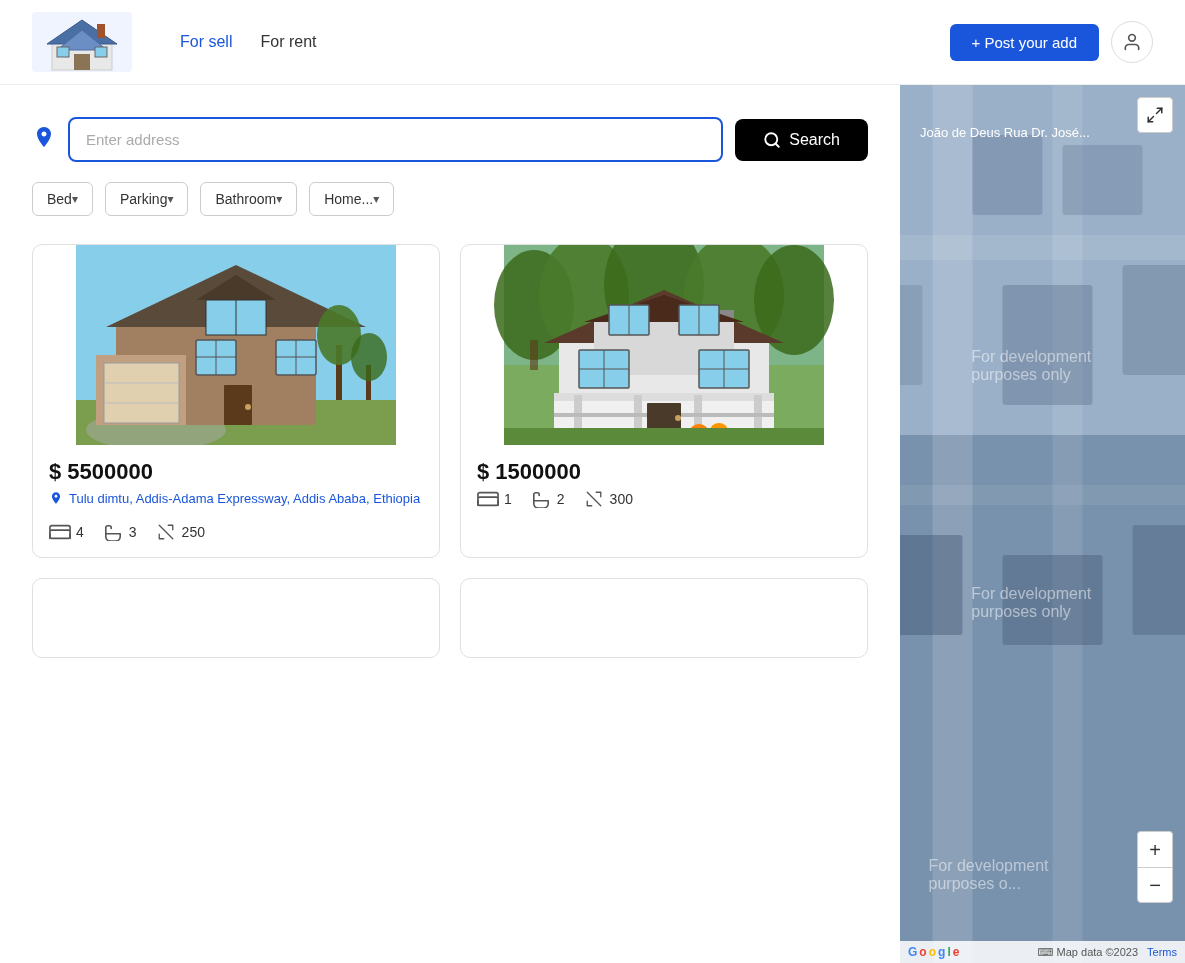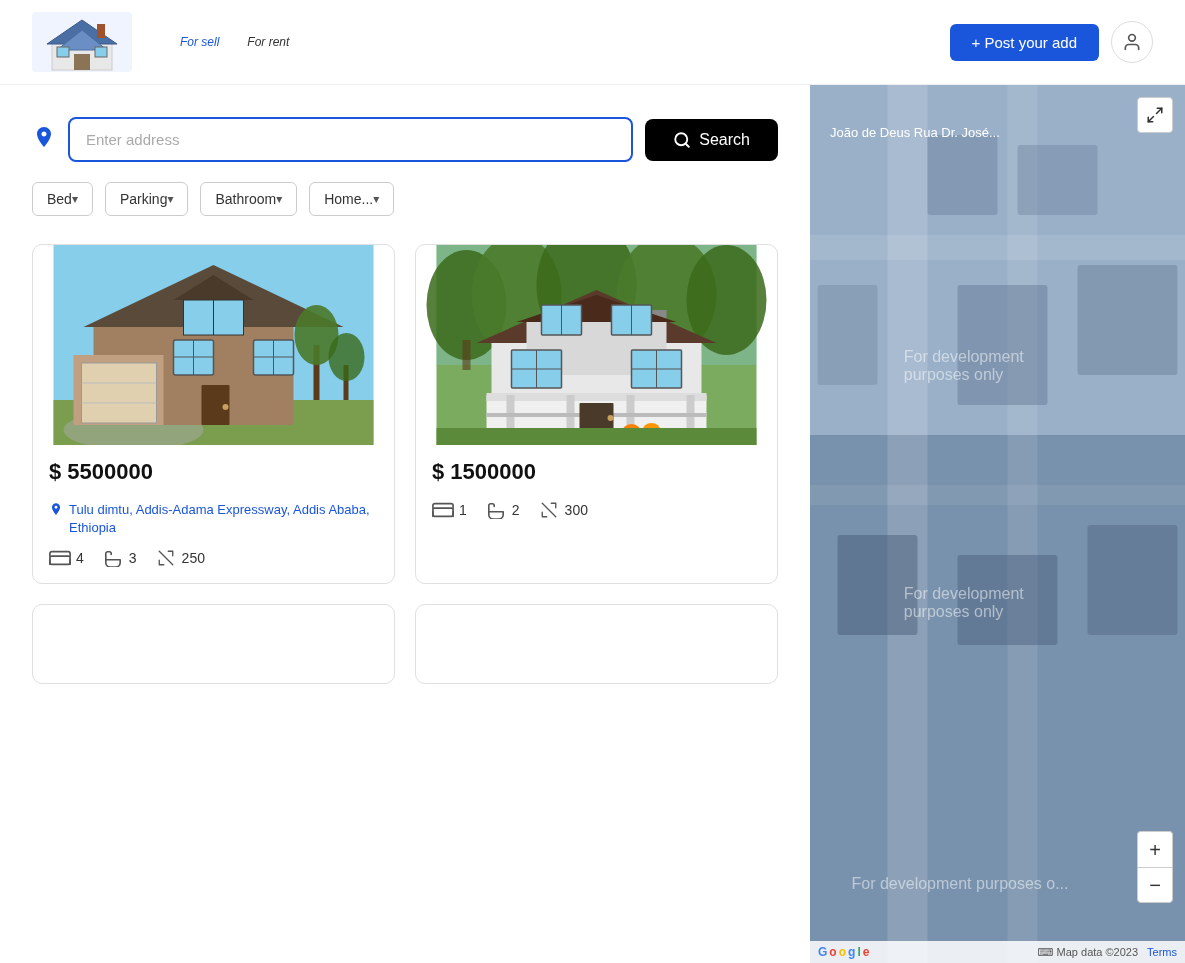--- a/index.html
+++ b/index.html
@@ -23,24 +23,23 @@
       width: 100px;
       height: 60px;
     }
     .nav-links {
       display: flex;
       gap: 28px;
       align-items: center;
       flex: 1;
     }
     .nav-link {
-      font-size: 12px;
+      font-size: 16px;
       cursor: pointer;
       text-decoration: none;
-      font-style: italic;
     }
     .nav-link.active { color: #1a56db; font-weight: 500; }
     .nav-link.inactive { color: #333; font-weight: 400; }
     .header-actions {
       display: flex;
       align-items: center;
       gap: 12px;
       margin-left: auto;
     }
     .post-button {
@@ -69,21 +68,21 @@
       color: #555;
       font-size: 18px;
     }
 
     
     .main-container {
       display: flex;
       height: calc(100vh - 85px);
     }
     .listings-panel {
-      width: 810px;
+      width: 900px;
       padding: 32px 32px 0 32px;
       overflow-y: auto;
       flex-shrink: 0;
     }
     .map-panel {
       flex: 1;
       background: #8a9bb5;
       position: relative;
       overflow: hidden;
     }
@@ -157,21 +156,21 @@
       overflow: hidden;
       background: #fff;
       cursor: pointer;
     }
 
     .listing-body { padding: 14px 16px 16px; }
     .listing-price {
       font-size: 22px;
       font-weight: 700;
       color: #111;
-      margin-bottom: 16px;
+      margin-bottom: 5px;
     }
     .listing-location {
       display: flex;
       align-items: flex-start;
       gap: 6px;
       margin-bottom: 12px;
       color: #1a56db;
       font-size: 13px;
       line-height: 1.4;
     }

